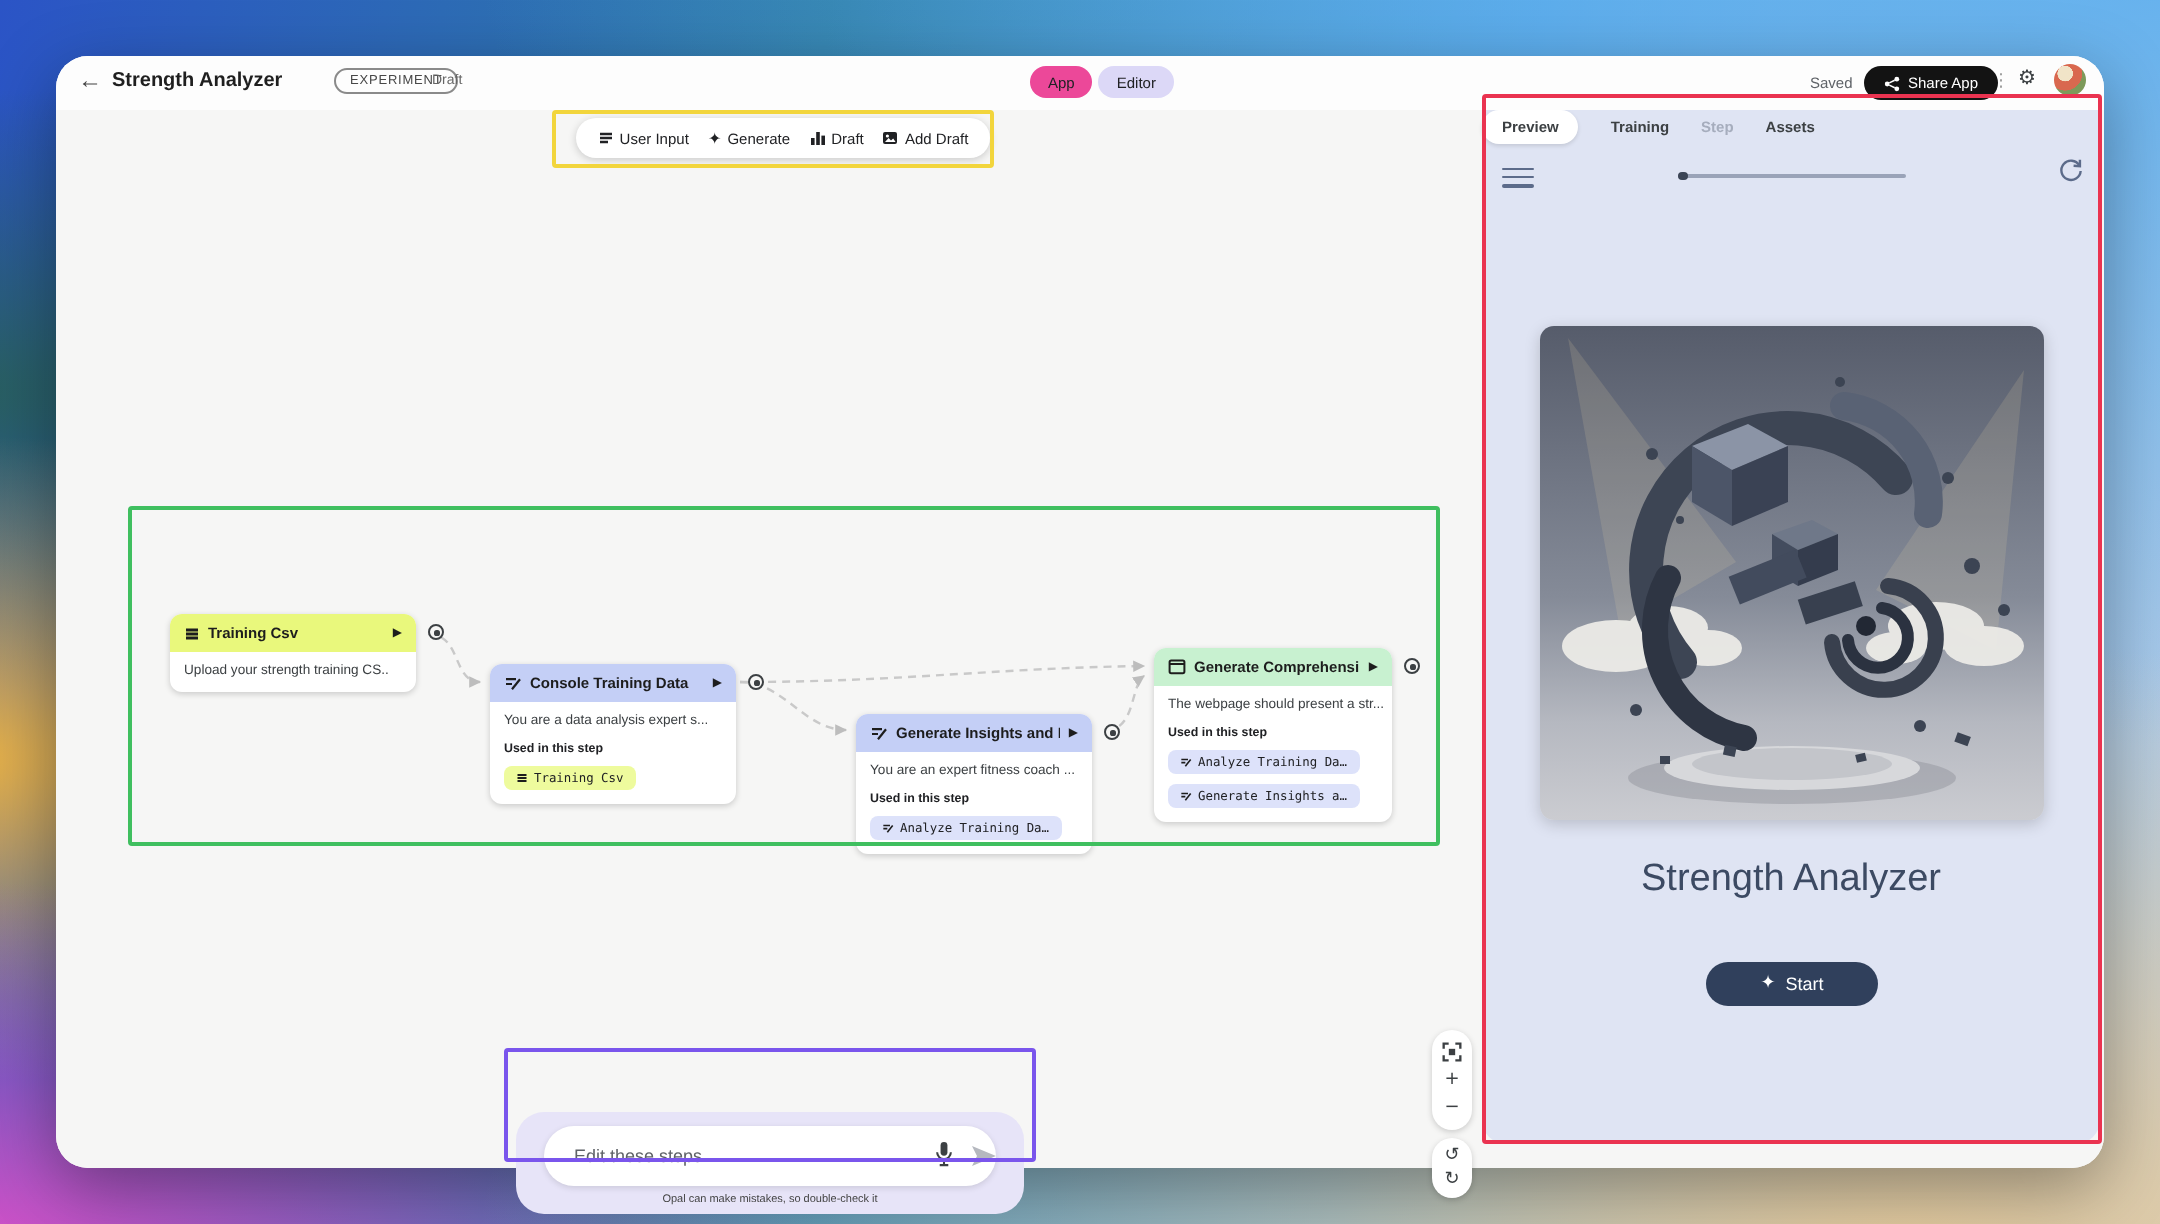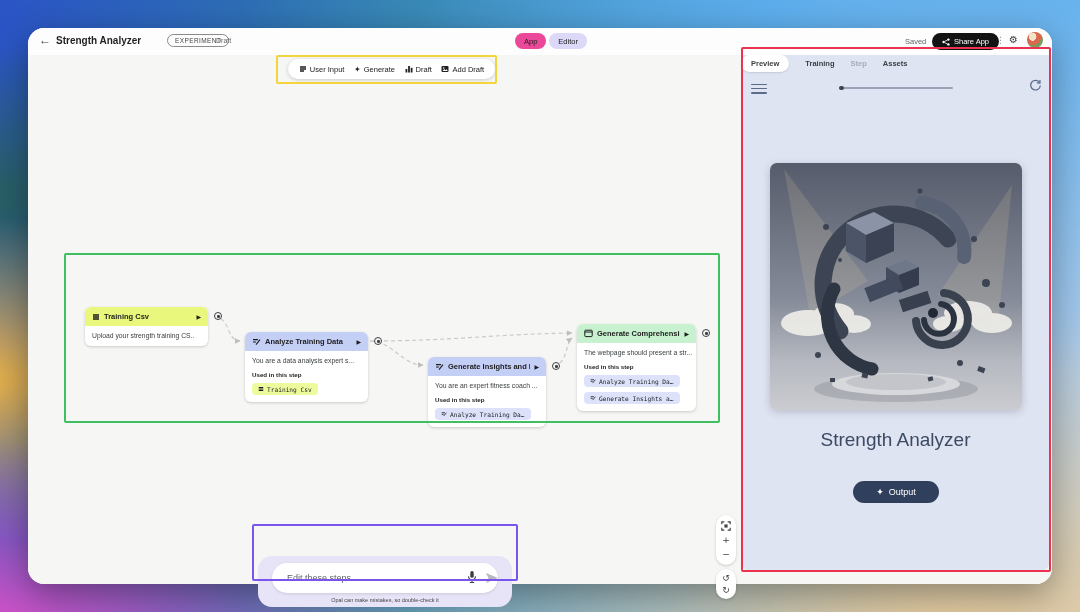--- a/index.html
+++ b/index.html
@@ -180,21 +180,21 @@
         <div class="body-text">Upload your strength training CS..</div>
       </div>
     </div>
 
     <div class="node" style="left:217px; top:277px; width:123px;">
       <div class="node-header" style="background: rgb(196, 207, 246);">
         <svg width="9" height="9" viewBox="0 0 9 9">
           <path d="M1,2.6 H6 M1,5 H4" stroke="#1d1d1d" stroke-width="1.1"></path>
             <path d="M4,7.6 L8,2.6" stroke="#1d1d1d" stroke-width="1.1"></path>
           </svg>
-        <span class="title">Analyze Training Data</span>
+        <span class="title">Console Training Data</span>
         <span class="play">▶</span>
       </div>
       <span class="handle"></span>
       <div class="node-body">
         <div class="body-text">You are a data analysis expert s...</div>
         <div class="used">Used in this step</div>
         <div class="chips">
           <span class="chip" style="background: rgb(238, 251, 157);">
             <svg width="6" height="6" viewBox="0 0 8 8">
               <path d="M1,2 H7 M1,4 H7 M1,6 H7" stroke="#1d1d1d" stroke-width="1.4"></path>
@@ -360,21 +360,21 @@
           <rect x="158" y="214" width="5" height="4" transform="rotate(-14 160 216)"></rect>
           <rect x="208" y="204" width="7" height="5" transform="rotate(20 211 206)"></rect>
           <rect x="60" y="215" width="5" height="4"></rect>
         </g>
       </svg>
     </div>
 
     <div class="app-name" style="color: rgb(60, 74, 99);">Strength Analyzer</div>
     <button class="start" style="background: rgb(48, 64, 92);">
       <span class="sparkle">✦</span>
-      <span>Output</span>
+      <span>Start</span>
     </button>
   </div>
 </div>
 
 <div class="ann ann-toolbar" style="border-color: rgb(242, 213, 60);"></div>
 <div class="ann ann-canvas" style="border-color: rgb(63, 191, 95);"></div>
 <div class="ann ann-chat" style="border-color: rgb(122, 85, 236);"></div>
 <div class="ann ann-panel" style="border-color: rgb(234, 51, 80);"></div>
 
 </body></html>

